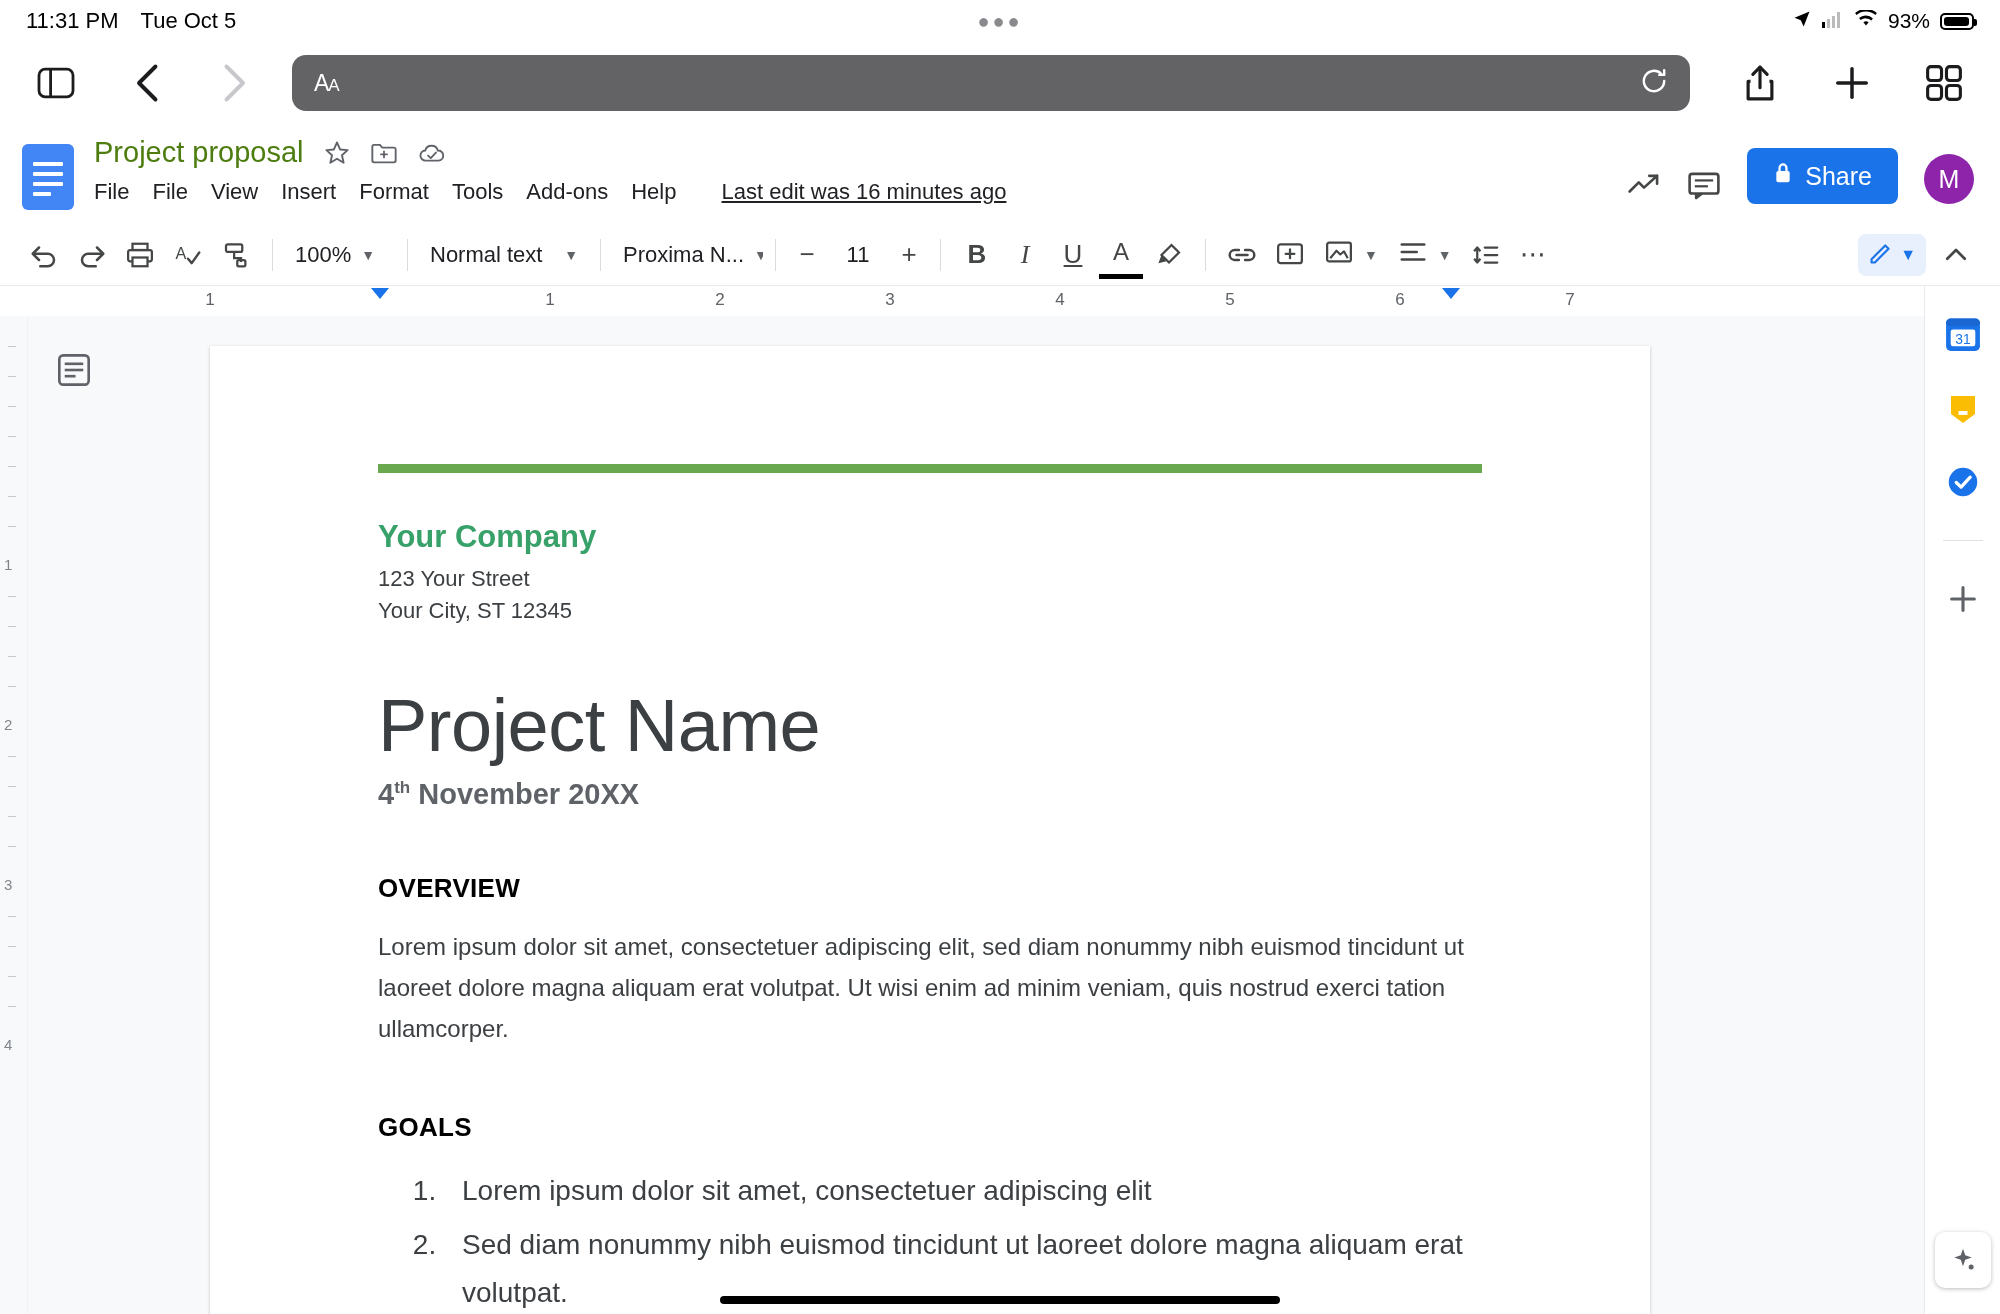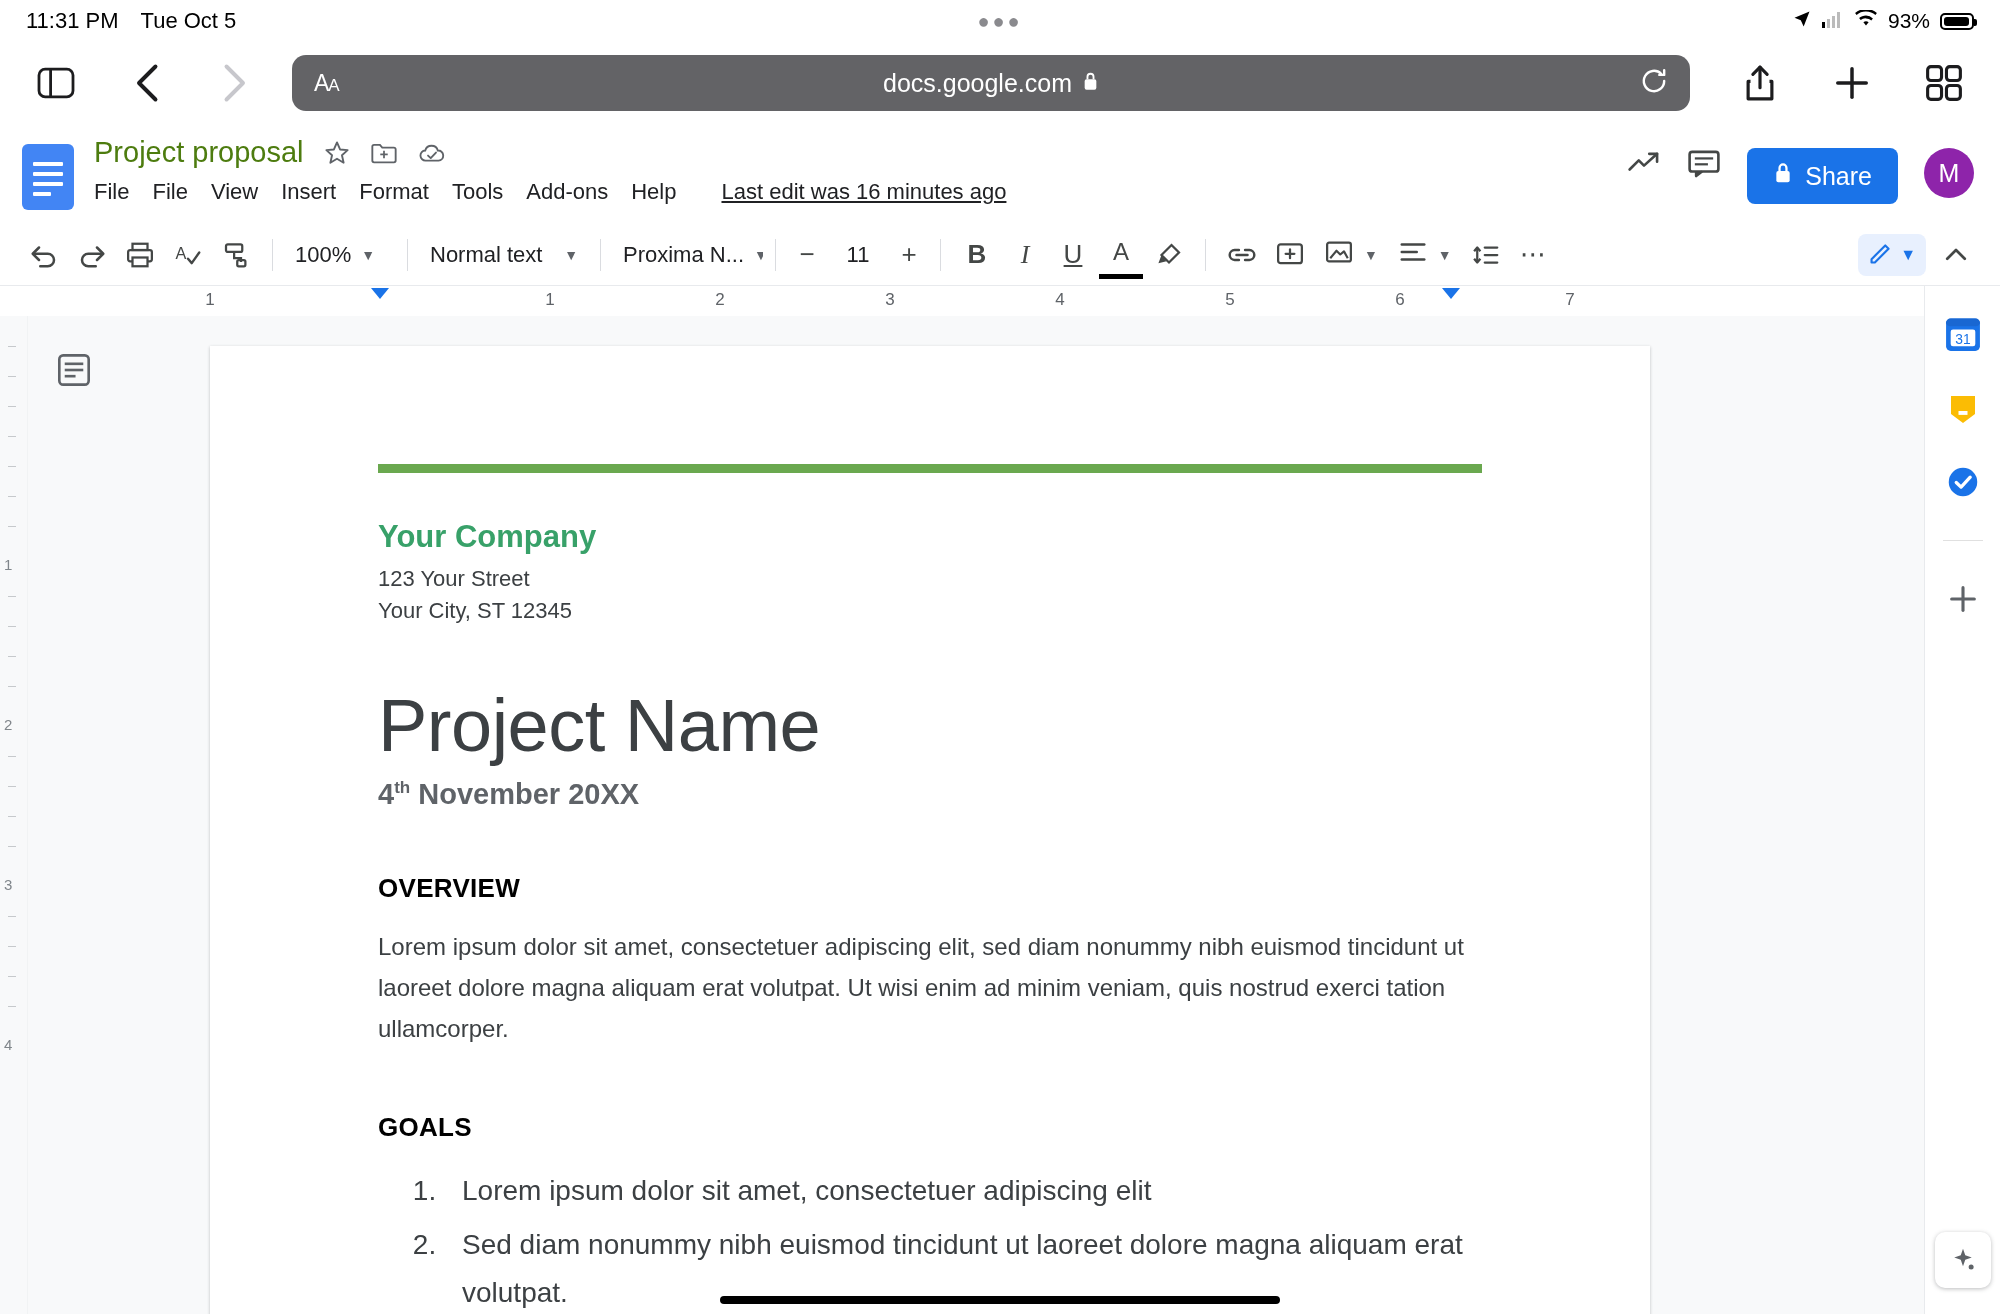--- a/index.html
+++ b/index.html
@@ -92,21 +92,21 @@
   .doc-logo i:nth-child(1){ top: 18px; }
   .doc-logo i:nth-child(2){ top: 28px; }
   .doc-logo i:nth-child(3){ top: 38px; }
   .doc-logo i:nth-child(4){ top: 48px; width: 18px; right: auto; }
   .doc-title-row { display: flex; align-items: center; gap: 20px; }
   .doc-title { font-size: 29px; color: #4d7c0f; }
   .doc-title-icon { color: #5f6368; display: flex; align-items: center; }
   .menu-row { display: flex; align-items: center; gap: 23px; margin-top: 10px; }
   .menu-item { font-size: 22px; color: #202124; }
   .last-edit { font-size: 22px; color: #202124; text-decoration: underline; margin-left: 22px; }
-  .header-right { margin-left: auto; display: flex; align-items: flex-start; gap: 26px; margin-top: 12px; }
+  .header-right { margin-left: auto; display: flex; align-items: flex-end; gap: 26px; margin-top: 12px; }
   .share-btn {
     background: #1a73e8; color: #fff; border-radius: 8px;
     height: 56px; display: flex; align-items: center; gap: 12px;
     padding: 0 26px; font-size: 25px;
   }
   .avatar {
     width: 50px; height: 50px; border-radius: 50%;
     background: #8e24aa; color: #fff; font-size: 25px;
     display: flex; align-items: center; justify-content: center;
   }
@@ -293,29 +293,20 @@
       </svg>
   </div>
   <div class="bb-icon disabled" style="margin-left:30px">
     <svg width="34" height="42" viewBox="0 0 18 28">
         <polyline points="4,3 15,14 4,25" fill="none" stroke="#c7c7cc" stroke-width="2.6" stroke-linecap="round" stroke-linejoin="round"></polyline>
       </svg>
   </div>
 
   <div class="urlbar">
     <span class="url-aa">A<small>A</small></span>
-    <span class="url-text">
-      <span>docs.google.com</span>
-      <span>
-        <svg width="17" height="21" viewBox="0 0 14 18">
-            <rect x="2" y="7" width="10" height="9" rx="1.6" fill="#fff"></rect>
-            <path d="M4.4 7V5a2.6 2.6 0 015.2 0v2" fill="none" stroke="#fff" stroke-width="1.6"></path>
-          </svg>
-      </span>
-    </span>
     <span class="url-reload">
       <svg width="28" height="28" viewBox="0 0 22 22">
           <path d="M19 11a8 8 0 11-2.4-5.7" fill="none" stroke="#fff" stroke-width="1.9" stroke-linecap="round"></path>
           <polyline points="19,2.5 19,6.2 15.2,6.2" fill="none" stroke="#fff" stroke-width="1.9" stroke-linecap="round" stroke-linejoin="round"></polyline>
         </svg>
     </span>
   </div>
 
   <div class="bb-icon">
     <svg width="32" height="38" viewBox="0 0 20 24">

